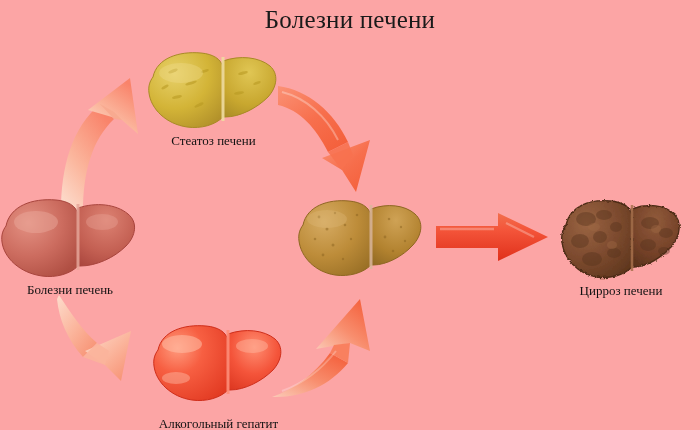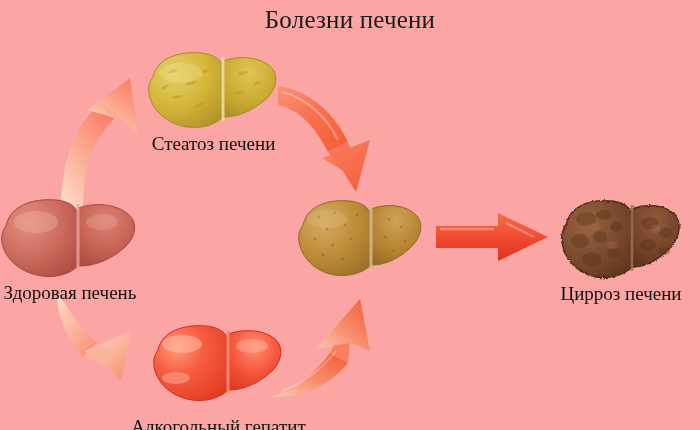--- a/index.html
+++ b/index.html
@@ -33,21 +33,21 @@
 
   
   .stage {
     position: absolute;
   }
   .caption {
     position: absolute;
     left: 50%;
     transform: translateX(-50%);
     white-space: nowrap;
-    font-size: 19px;
+    font-size: 13px;
     color: #111111;
     font-weight: 400;
   }
 
   
   .liver-wrap {
     position: absolute;
     left: 0;
     top: 0;
   }
@@ -157,21 +157,21 @@
             <stop offset="100%" stop-color="#a8443c"></stop>
           </radialGradient>
         </defs>
         <path d="M6,30 C10,10 32,2 56,4 C68,5 76,10 78,18 L78,70 C70,78 56,82 42,80 C20,77 4,62 2,46 C1,39 3,34 6,30 Z" fill="url(#lv0a)" stroke="#a8443c" stroke-width="1"></path>
         <path d="M78,12 C96,6 116,8 128,18 C138,26 136,40 126,50 C114,62 96,70 80,70 L78,70 Z" fill="url(#lv0b)" stroke="#a8443c" stroke-width="1"></path>
         <path d="M78,8 L78,74" stroke="#e7a79a" stroke-width="3" opacity="0.85"></path>
         <ellipse cx="36" cy="26" rx="22" ry="11" fill="#ecab9d" opacity="0.45"></ellipse>
         <ellipse cx="102" cy="26" rx="16" ry="8" fill="#e8a295" opacity="0.40"></ellipse>
       </svg>
     </div>
-    <div class="caption" style="top:86px;">Здоровая печень</div>
+    <div class="caption" style="top:86px;">Болезни печень</div>
   </div>
 
   <div class="stage" id="stage-1" style="left:147px; top:49px; width:133px; height:82px;">
     <div class="liver-wrap">
       <svg width="133" height="82" viewBox="0 0 133 82">
         <defs>
           <radialGradient id="lv1a" cx="0.35" cy="0.28" r="0.85">
             <stop offset="0%" stop-color="#e7d069"></stop>
             <stop offset="55%" stop-color="#d3b437"></stop>
             <stop offset="100%" stop-color="#b2912a"></stop>

